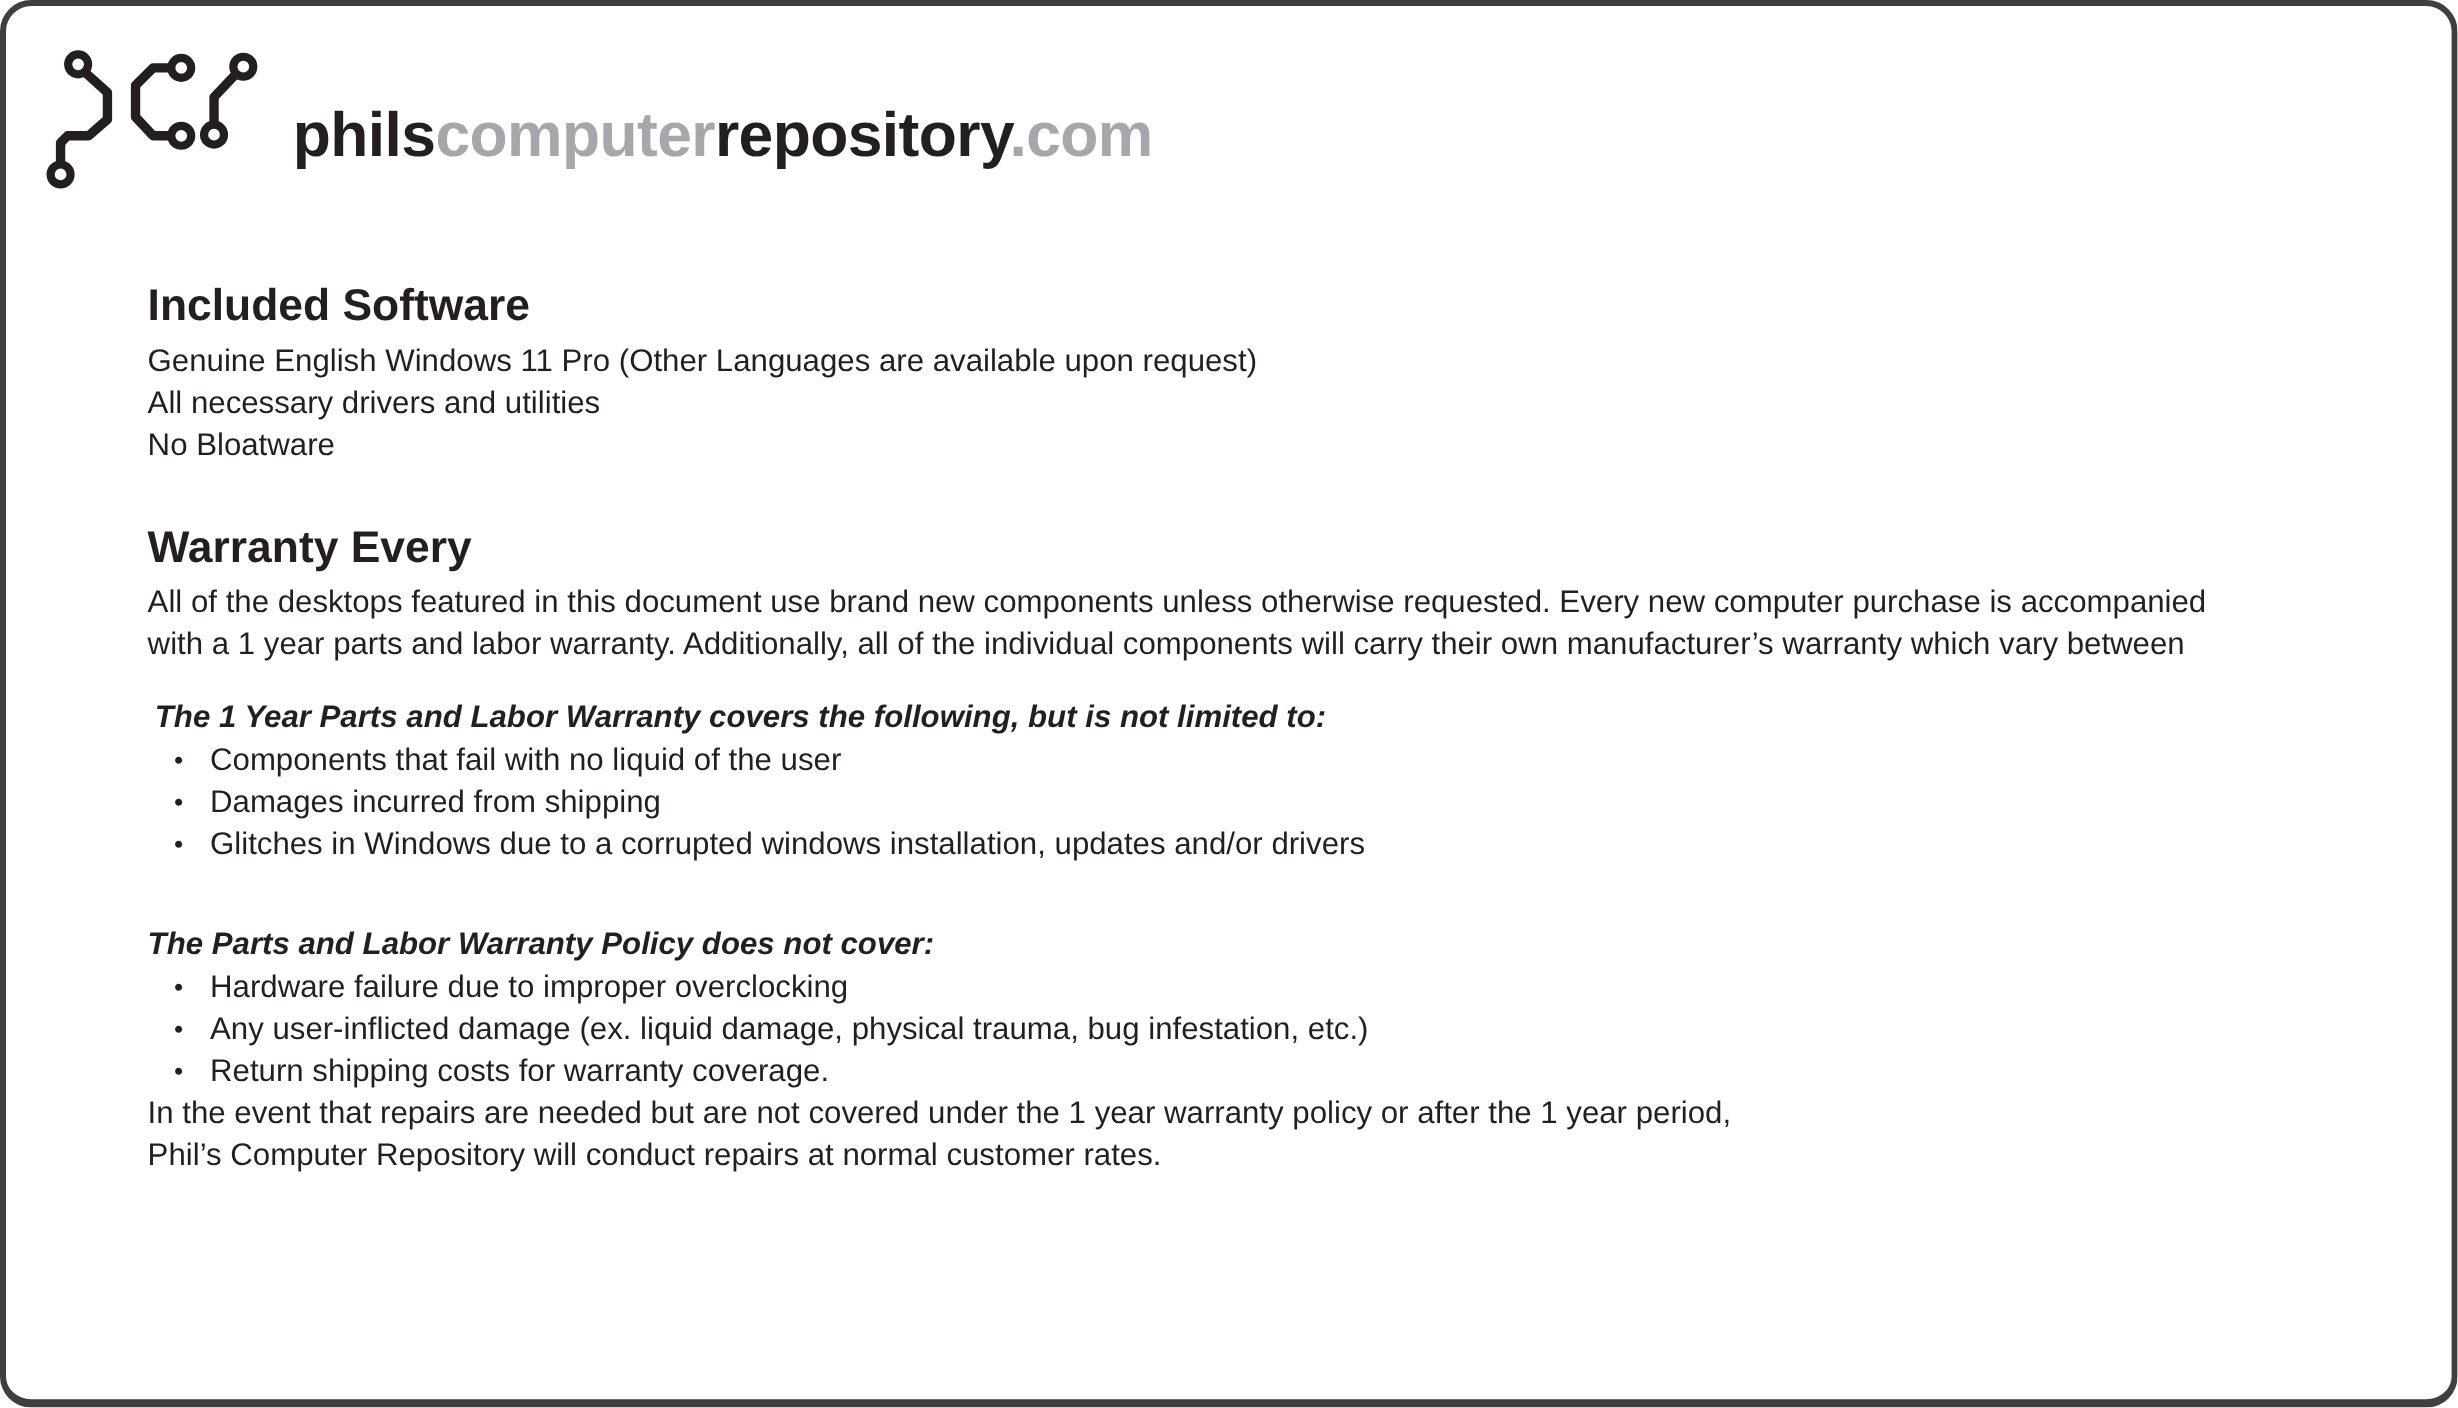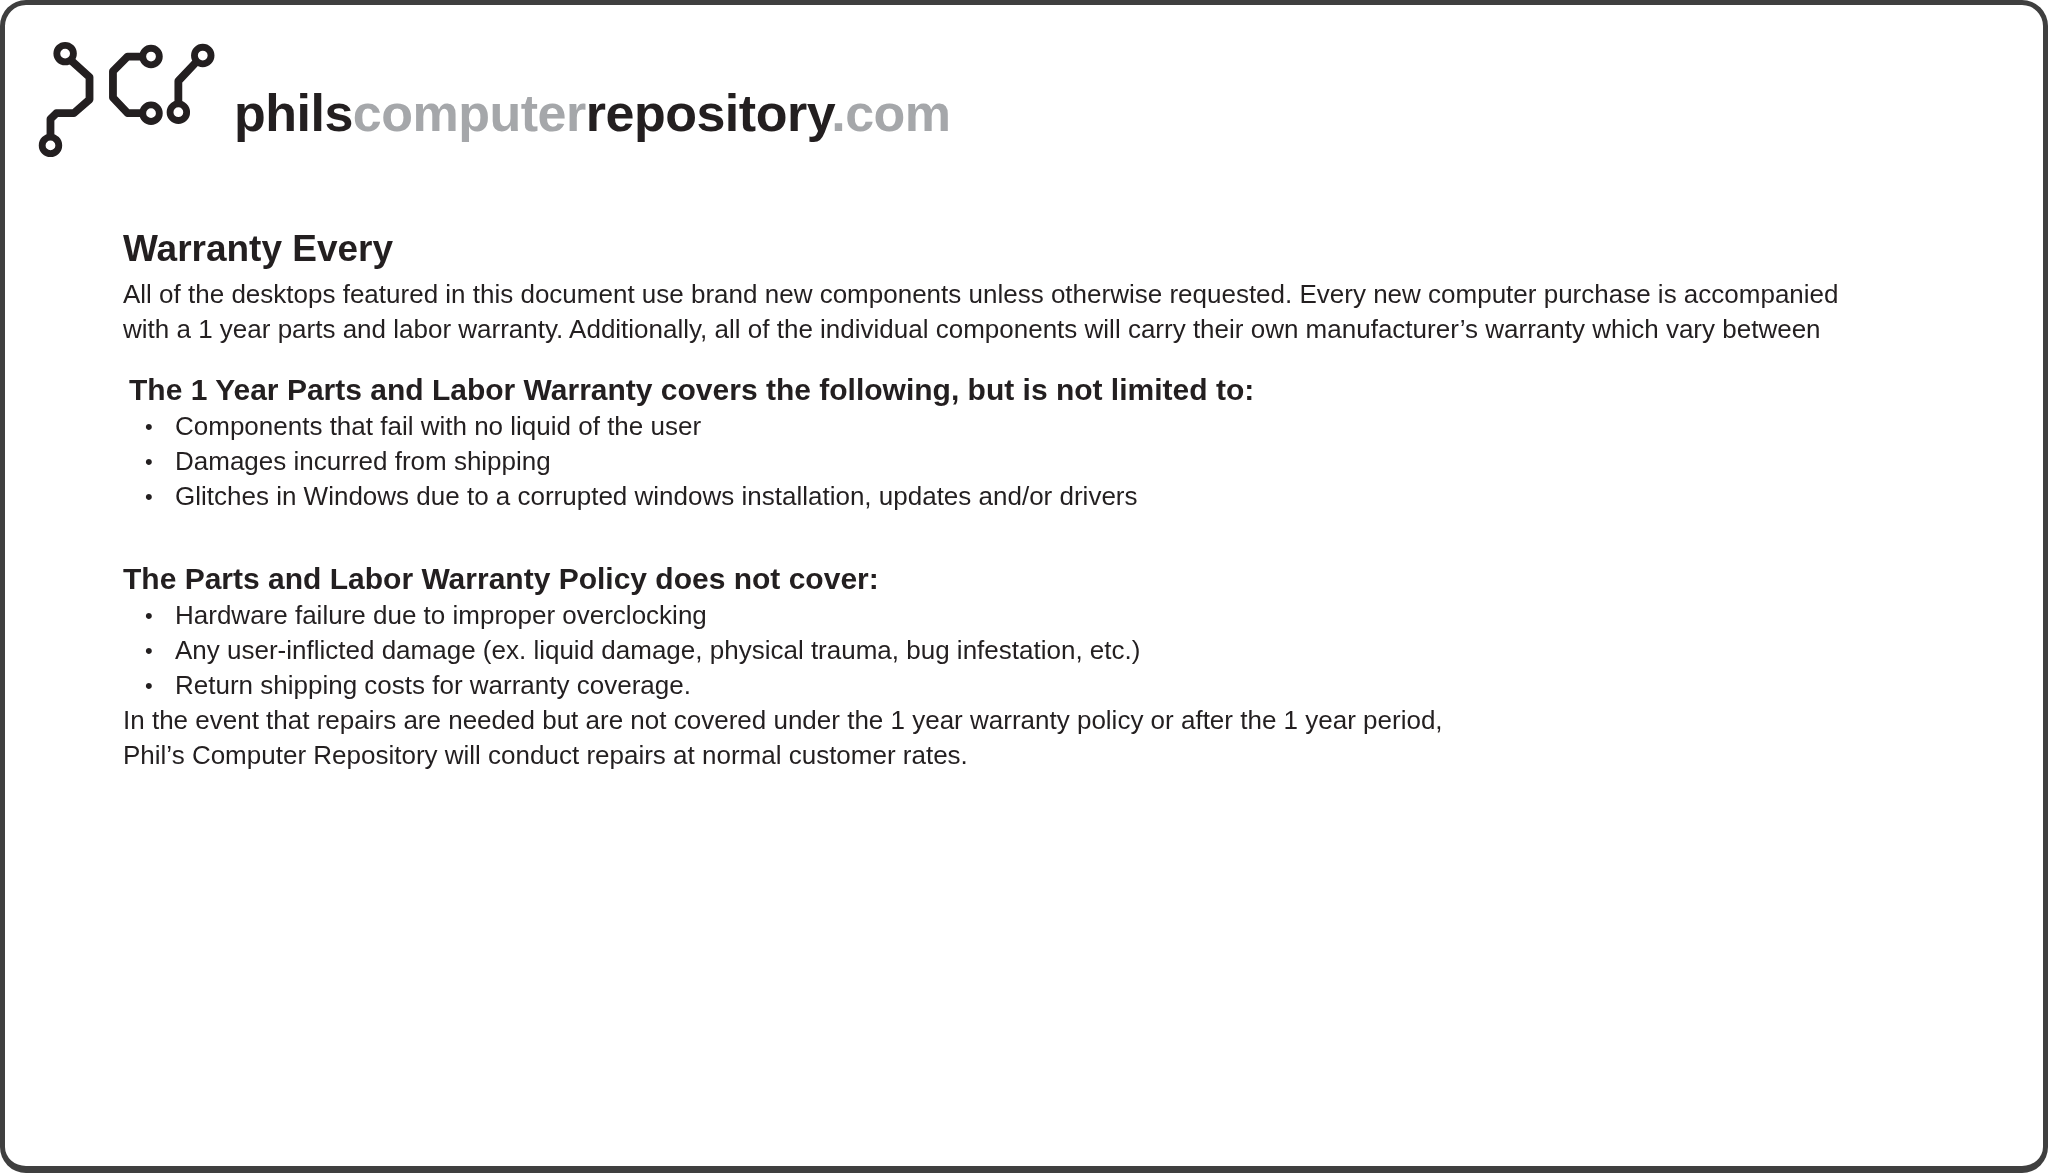--- a/index.html
+++ b/index.html
@@ -29,20 +29,21 @@
   }
   .logo-icon {
     width: 205px;
     height: 137px;
     flex: none;
   }
   .wordmark {
     font-size: 52px;
     font-weight: bold;
     letter-spacing: -0.5px;
+    margin-left: 10px;
     margin-top: 52px;
     white-space: nowrap;
   }
   .wm-dark { color: #231f20; }
   .wm-gray { color: #a5a7aa; }
   
   .content {
     padding: 0 60px 0 118px;
   }
   .section-heading {
@@ -52,25 +53,26 @@
     margin: 0 0 6px 0;
   }
   .sec-included { margin-top: 52px; }
   .sec-warranty { margin-top: 46px; }
   .text-line {
     font-size: 26px;
     line-height: 35px;
     white-space: nowrap;
   }
   .subhead {
-    font-size: 30px;
+    font-size: 26px;
     font-weight: bold;
     line-height: 34px;
     margin: 0;
     white-space: nowrap;
+    font-style: italic;
   }
   .subhead.covers { margin-top: 26px; padding-left: 6px; }
   .subhead.not-covered { margin-top: 48px; }
   .bullets {
     list-style: none;
     margin: 2px 0 0 0;
     padding: 0 0 0 22px;
   }
   .bullet-item {
     position: relative;
@@ -108,20 +110,26 @@
         <circle cx="178" cy="25" r="8.5"></circle>
       </g>
     </svg>
     <div class="wordmark">
       <span class="wm-dark">phils</span><span class="wm-gray">computer</span><span class="wm-dark">repository</span><span class="wm-gray">.com</span>
     </div>
   </header>
 
   <main class="content">
 
+    <section class="sec-included">
+      <h1 class="section-heading">Included Software</h1>
+      <div class="text-line">Genuine English Windows 11 Pro (Other Languages are available upon request)</div>
+      <div class="text-line">All necessary drivers and utilities</div>
+      <div class="text-line">No Bloatware</div>
+    </section>
 
     <section class="sec-warranty">
       <h1 class="section-heading">Warranty Every</h1>
       <div class="intro">
         <div class="text-line">All of the desktops featured in this document use brand new components unless otherwise requested. Every new computer purchase is accompanied</div>
         <div class="text-line">with a 1 year parts and labor warranty. Additionally, all of the individual components will carry their own manufacturer’s warranty which vary between</div>
       </div>
 
       <h2 class="subhead covers">The 1 Year Parts and Labor Warranty covers the following, but is not limited to:</h2>
       <ul class="bullets">

